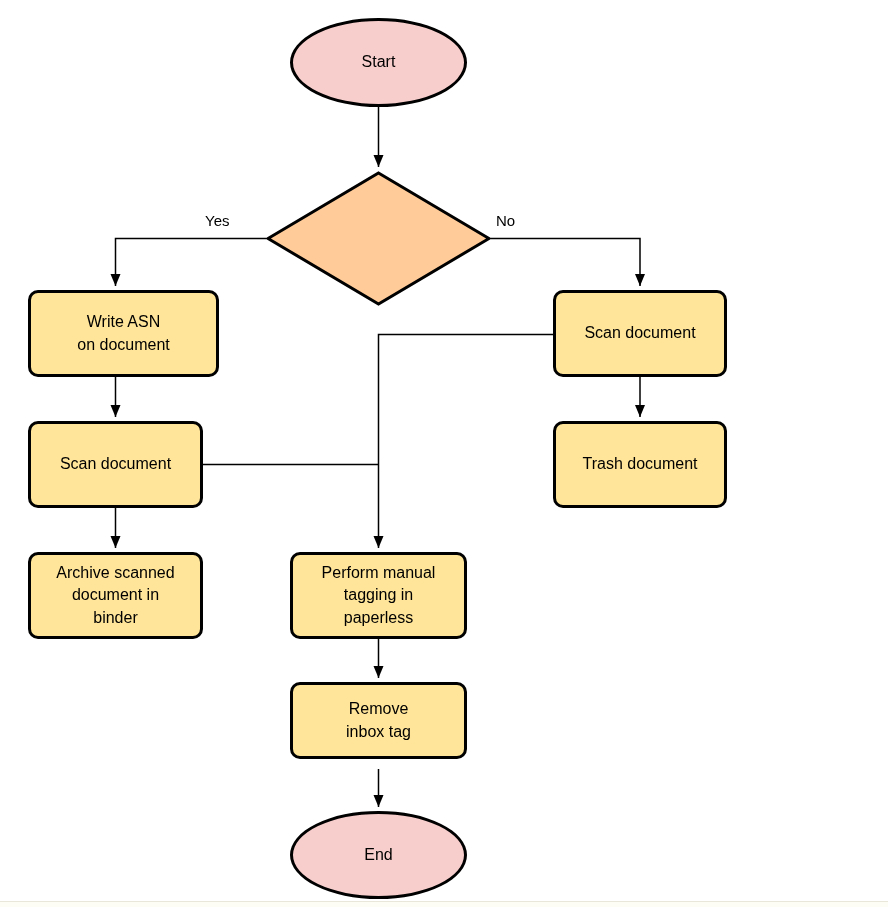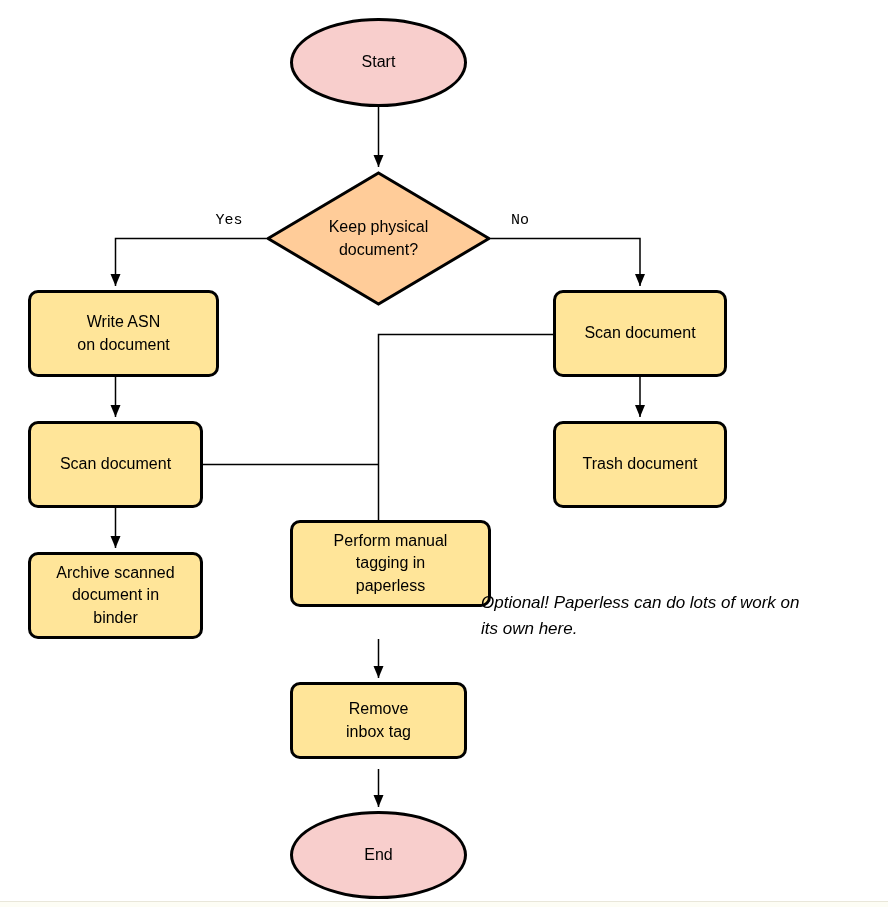--- a/index.html
+++ b/index.html
@@ -73,24 +73,23 @@
   }
   .diamond-wrap polygon{
     fill:var(--decision-fill);
     stroke:var(--stroke);
     stroke-width:3;
   }
   .diamond-wrap .label{position:relative;}
   .edge-label{
     position:absolute;
     width:48px;
-    text-align:center;
+    text-align:left;
     font-size:15px;
     line-height:1.2;
-    font-family:Liberation Mono, monospace;
   }
   .annotation{
     position:absolute;
     left:481px;
     top:590px;
     width:407px;
     font-size:17px;
     font-style:italic;
     line-height:1.55;
     white-space:pre-line;
@@ -129,22 +128,20 @@
   </svg>
 
   <div class="node terminal" style="left:290px;top:18px;width:177px;height:89px">
     <span class="label">Start</span>
   </div>
 
   <div class="diamond-wrap" style="left:266px;top:171px;width:225px;height:135px">
     <svg width="225" height="135" viewBox="0 0 225 135">
       <polygon points="112.5,2 223,67.5 112.5,133 2,67.5"></polygon>
     </svg>
-    <span class="label">Keep physical
-document?</span>
   </div>
 
   <div class="edge-label" style="left:205px;top:212px">Yes</div>
   <div class="edge-label" style="left:496px;top:212px">No</div>
 
   <div class="node process" style="left:28px;top:290px;width:191px;height:87px">
     <span class="label">Write ASN
 on document</span>
   </div>
 
@@ -159,28 +156,26 @@
   <div class="node process" style="left:553px;top:421px;width:174px;height:87px">
     <span class="label">Trash document</span>
   </div>
 
   <div class="node process" style="left:28px;top:552px;width:175px;height:87px">
     <span class="label">Archive scanned
 document in
 binder</span>
   </div>
 
-  <div class="node process" style="left:290px;top:520px;width:201px;height:87px">
+  <div class="node process" style="left:290px;top:552px;width:177px;height:87px">
     <span class="label">Perform manual
 tagging in
 paperless</span>
   </div>
 
-  <div class="annotation">Optional! Paperless can do lots of work on
-its own here.</div>
 
   <div class="node process" style="left:290px;top:682px;width:177px;height:77px">
     <span class="label">Remove
 inbox tag</span>
   </div>
 
   <div class="node terminal" style="left:290px;top:811px;width:177px;height:88px">
     <span class="label">End</span>
   </div>
 

